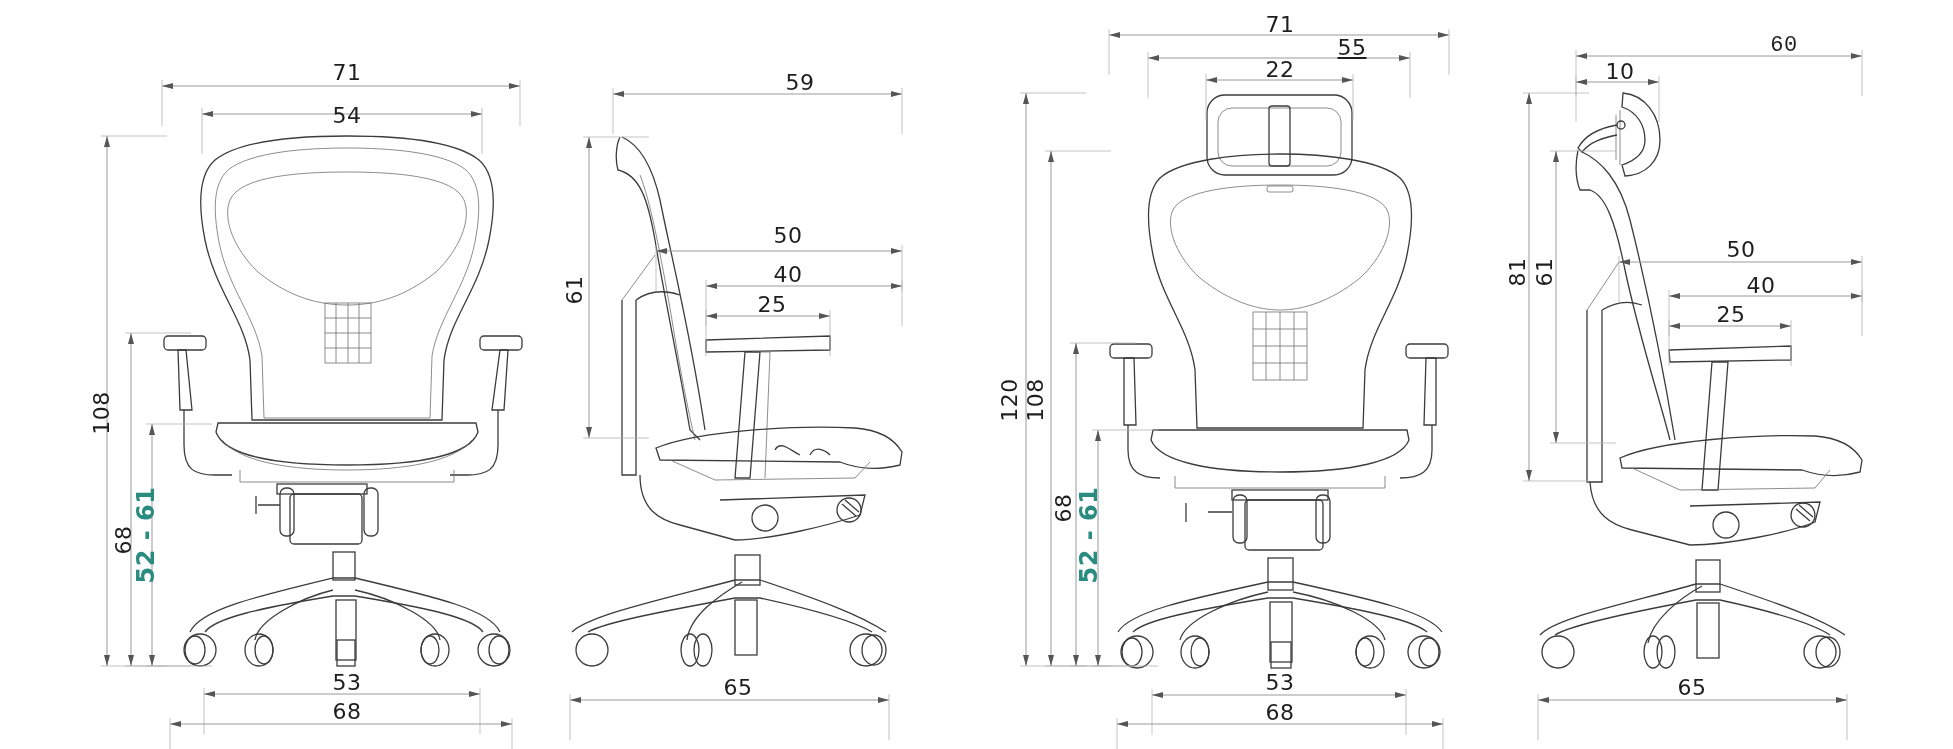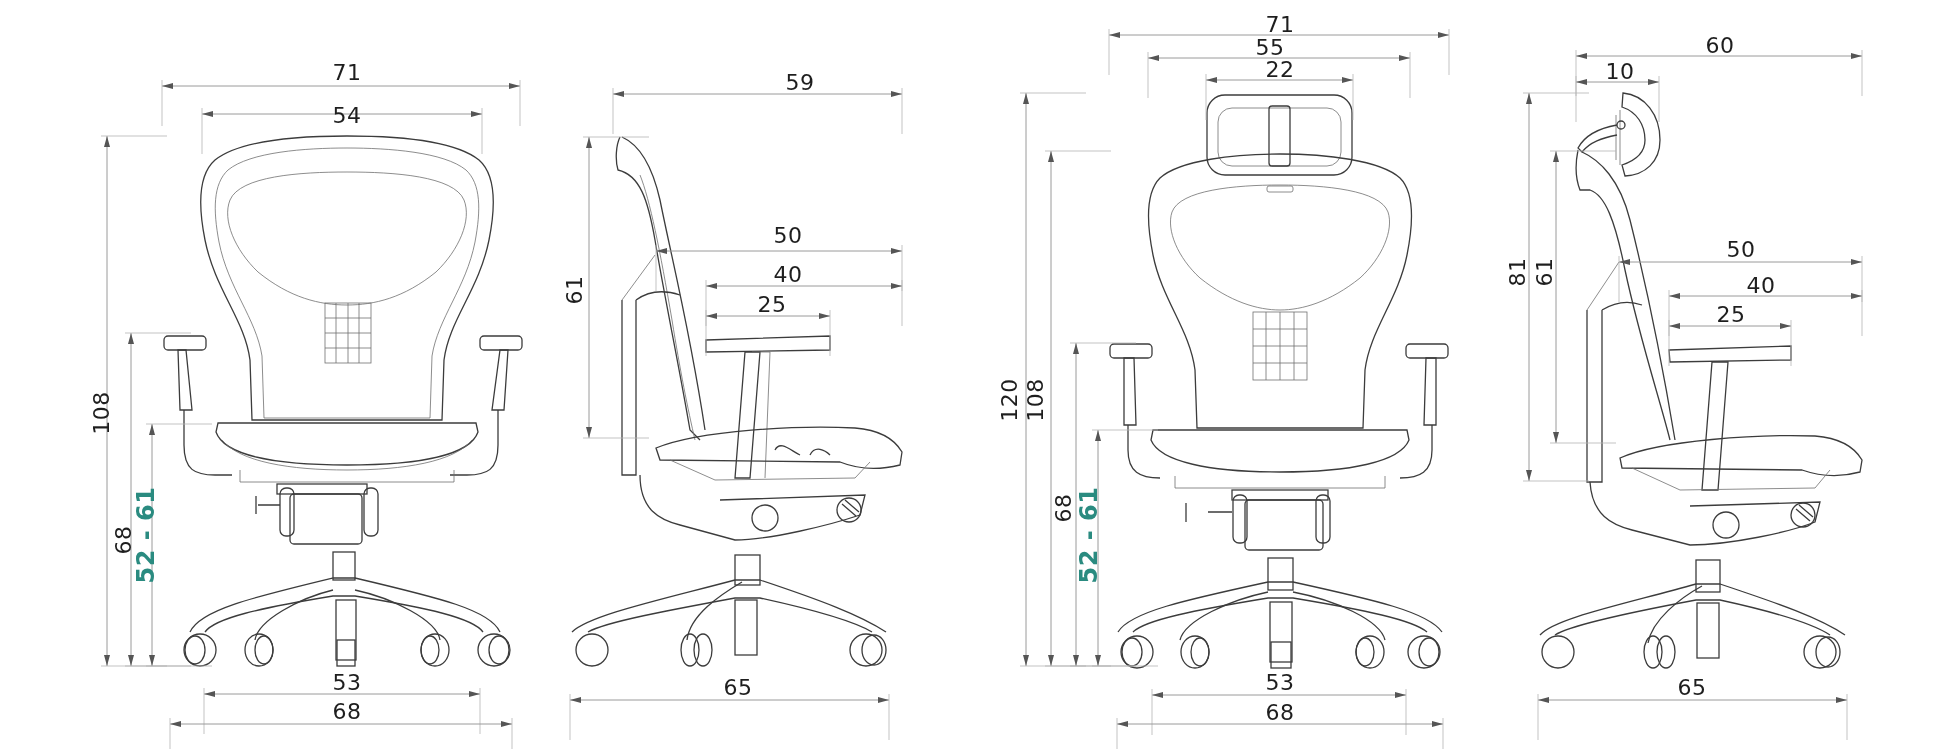--- a/index.html
+++ b/index.html
@@ -393,30 +393,30 @@
   <div class="lbl" style="left: 347px; top: 712px;">68</div>
 
   <div class="lbl" style="left: 756px; top: 83px; margin-left: 44px;">59</div>
   <div class="lbl v" style="left: 575px; top: 290px;">61</div>
   <div class="lbl" style="left: 788px; top: 236px;">50</div>
   <div class="lbl" style="left: 788px; top: 275px;">40</div>
   <div class="lbl" style="left: 772px; top: 305px;">25</div>
   <div class="lbl" style="left: 738px; top: 688px;">65</div>
 
   <div class="lbl" style="left: 1280px; top: 25px;">71</div>
-  <div class="lbl" style="left: 1270px; top: 48px;">55</div>
+  <div class="lbl" style="left: 1352px; top: 48px; text-decoration: underline;">55</div>
   <div class="lbl" style="left: 1280px; top: 70px;">22</div>
   <div class="lbl v" style="left: 1010px; top: 400px;">120</div>
   <div class="lbl v" style="left: 1036px; top: 400px;">108</div>
   <div class="lbl v" style="left: 1064px; top: 508px;">68</div>
   <div class="lbl v accent" style="left: 1089px; top: 535px; color: rgb(42, 139, 128);">52 - 61</div>
   <div class="lbl" style="left: 1280px; top: 683px;">53</div>
   <div class="lbl" style="left: 1280px; top: 713px;">68</div>
 
-  <div class="lbl" style="left: 1720px; top: 46px;">60</div>
+  <div class="lbl" style="left: 1784px; top: 46px; font-family: Liberation Mono, monospace;">60</div>
   <div class="lbl" style="left: 1620px; top: 72px;">10</div>
   <div class="lbl v" style="left: 1518px; top: 272px;">81</div>
   <div class="lbl v" style="left: 1545px; top: 272px;">61</div>
   <div class="lbl" style="left: 1741px; top: 250px;">50</div>
   <div class="lbl" style="left: 1761px; top: 286px;">40</div>
   <div class="lbl" style="left: 1731px; top: 315px;">25</div>
   <div class="lbl" style="left: 1692px; top: 688px;">65</div>
 </div>
 </div>
 

